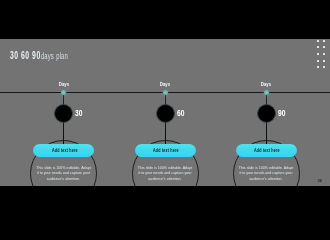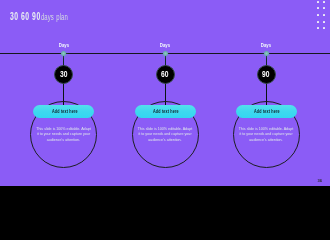--- a/index.html
+++ b/index.html
@@ -1,36 +1,36 @@
 <!DOCTYPE html>
 <html><head>
 <meta charset="utf-8">
 <style>
   html,body{margin:0;padding:0;}
   body{width:330px;height:186px;background:#000;overflow:hidden;-webkit-font-smoothing:antialiased;
        font-family:"Liberation Sans",sans-serif;position:relative;}
-  .slide{position:absolute;inset:0;background:#8b5cf6;overflow:hidden;}
+  .slide{position:absolute;inset:0;background:#737373;overflow:hidden;margin-top:39px;}
   .title,.dayslabel,.numtxt,.btn,.desc{will-change:opacity;}
   .title{position:absolute;left:10px;top:5.5px;color:#e9eef2;white-space:nowrap;height:9px;}
   .title>span{display:inline-block;vertical-align:baseline;}
   .title .nums{font-weight:700;font-size:10.6px;line-height:8px;letter-spacing:.8px;transform:scaleX(.645);transform-origin:0 100%;}
   .title .rest{font-weight:400;font-size:8.8px;line-height:8px;color:#d5dce1;letter-spacing:.1px;word-spacing:1.1px;transform:scaleX(.675);transform-origin:0 100%;margin-left:-16.5px;position:relative;top:.6px;}
   .axis{position:absolute;left:0;right:0;top:53px;height:1px;background:#15181b;}
   .col{position:absolute;top:0;width:130px;}
   .dayslabel{position:absolute;top:43px;width:100%;text-align:center;font-size:5px;line-height:5px;color:#f2f7fa;font-weight:700;}
   .dayslabel>span{display:inline-block;transform:scaleX(.86);}
   .dotglow{position:absolute;top:48.5px;left:50%;margin-left:-5px;width:10px;height:10px;border-radius:50%;
        background:radial-gradient(circle,rgba(90,190,185,.40) 0%,rgba(80,175,175,.14) 42%,rgba(70,160,160,0) 68%);}
   .dot{position:absolute;top:51px;left:50%;margin-left:-2.5px;width:5px;height:5px;border-radius:50%;
        background:radial-gradient(circle,#8fc9c2 0%,#6cb2ad 55%,rgba(70,150,150,.25) 100%);}
   .vline{position:absolute;top:54px;left:50%;margin-left:-0.5px;width:1px;height:52px;
        background:linear-gradient(180deg,#14302e 0%,#0e2321 35%,#0a1716 62%,#080d0d 100%);}
   .numcircle{position:absolute;top:64.5px;left:50%;margin-left:-9.5px;width:19px;height:19px;border-radius:50%;
        border:1px solid #35494b;box-sizing:border-box;background:#000;}
-  .numtxt{position:absolute;top:69.5px;left:50%;width:40px;margin-left:-20px;text-align:center;
+  .numtxt{position:absolute;top:69.5px;left:50%;width:40px;margin-left:-20px;text-align:right;
        font-size:8.4px;line-height:8px;color:#ffffff;font-weight:700;}
   .numtxt>span{display:inline-block;transform:scaleX(.8);}
   .bigcircle{position:absolute;top:100.5px;left:50%;margin-left:-33.5px;width:67px;height:67px;border-radius:50%;
        border:1px solid #1c1e22;box-sizing:border-box;}
   .btn{position:absolute;top:105px;left:50%;margin-left:-30.5px;width:61px;height:12.5px;border-radius:6.5px;
        background:linear-gradient(180deg,#54e1ec 0%,#3ed9ef 50%,#33d6f1 100%);
        display:flex;align-items:center;justify-content:center;}
   .btntxt{display:inline-block;font-size:5.1px;line-height:5px;color:#0e2329;font-weight:700;letter-spacing:.25px;transform:scaleX(.72);position:relative;top:.35px;left:1.4px;}
   .dotgrid{position:absolute;left:316.7px;top:0.5px;width:9px;height:31px;}
   .dotgrid i{position:absolute;width:2px;height:2px;border-radius:.4px;background:#f2f4f5;display:block;}

